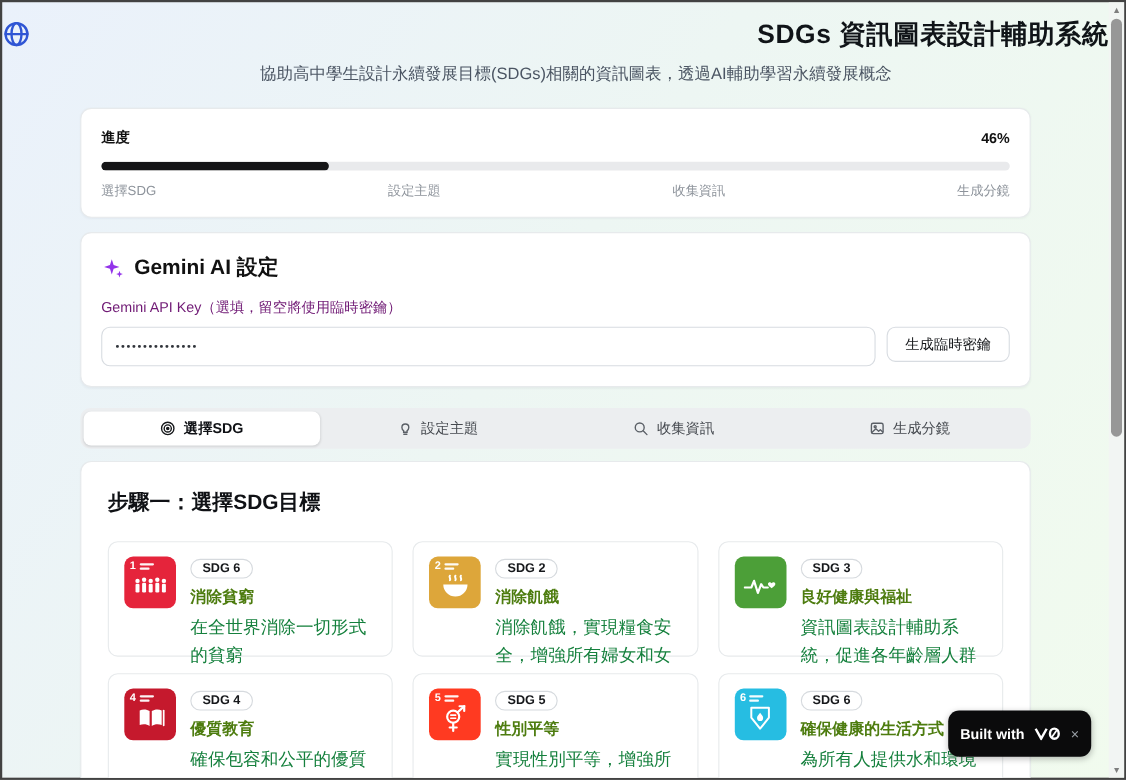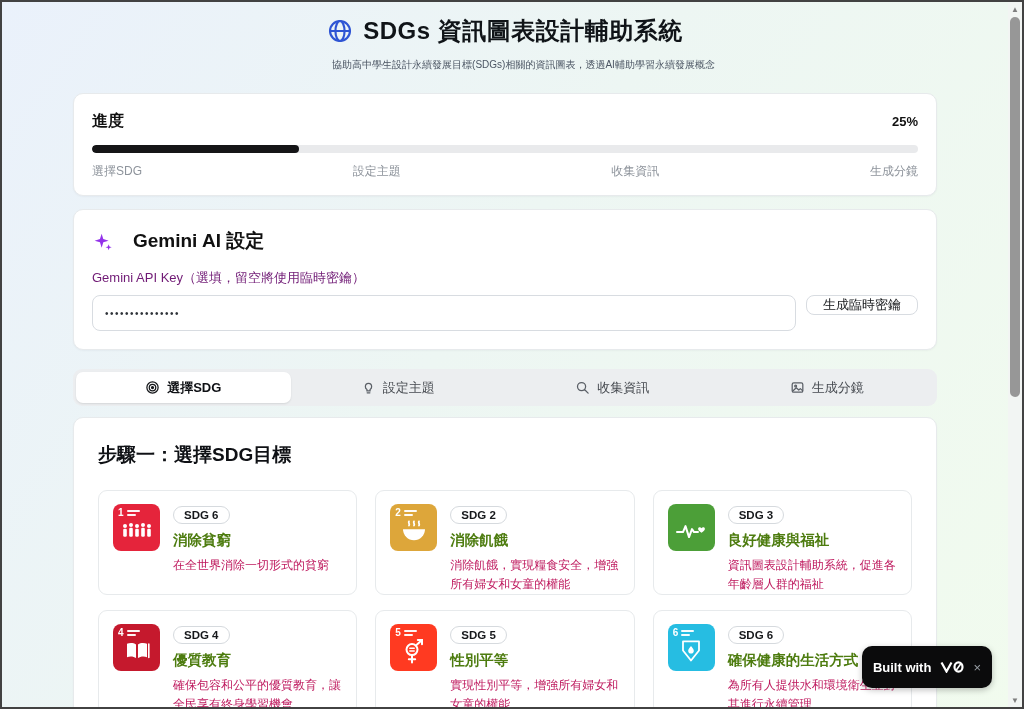--- a/index.html
+++ b/index.html
@@ -16,44 +16,44 @@
 
   
   .scrollbar { position:absolute; top:0; right:0; bottom:0; width:14px; background:#f2f5f3; }
   .sb-arrow { position:absolute; left:0; width:14px; height:14px; display:flex; align-items:center; justify-content:center; color:#7e7e7e; font-size:8px; }
   .sb-up { top:0; }
   .sb-down { bottom:0; }
   .sb-thumb { position:absolute; left:2px; width:10px; top:15px; height:380px; background:#979797; border-radius:5px; }
 
   
   .header { text-align:center; padding-top:13px; }
-  .title-row { display:flex; align-items:center; justify-content:center; gap:10px; }
+  .title-row { display:flex; align-items:center; justify-content:space-between; gap:10px; }
   .title { font-size:24px; font-weight:700; color:#101418; letter-spacing:.5px; }
-  .subtitle { margin-top:11px; font-size:10px; color:#4b5563;padding-left:37px; }
+  .subtitle { margin-top:11px; font-size:15px; color:#4b5563;padding-left:37px; }
 
   .container { width:864px; margin:0 auto; }
   .card { background:#fff; border:1px solid #e7eaec; border-radius:10px; box-shadow:0 1px 2px rgba(16,24,40,.04); }
 
   
   .progress-card { margin-top:21px; padding:17px 18px 15px; }
   .progress-top { display:flex; justify-content:space-between; align-items:center; }
-  .progress-label { font-size:16px; font-weight:700; }
+  .progress-label { font-size:13px; font-weight:700; }
   .progress-pct { font-size:13px; font-weight:600; }
   .progress-track { margin-top:13px; height:8px; border-radius:999px; background:#e9eaec; overflow:hidden; }
   .progress-fill { height:100%; background:#151517; border-radius:999px; }
   .progress-steps { margin-top:10px; display:flex; justify-content:space-between; font-size:12px; color:#8d939b; }
 
   
   .gemini-card { margin-top:13px; padding:18px; }
-  .gemini-head { display:flex; align-items:center; gap:20px; }
+  .gemini-head { display:flex; align-items:center; gap:9px; }
   .gemini-title { font-size:19px; font-weight:700; }
   .gemini-label { margin-top:15px; font-size:13px; color:#701a75; }
   .gemini-row { margin-top:8px; display:flex; gap:10px; }
   .api-input { flex:1; height:36px; border:1px solid #d8dce1; border-radius:8px; padding:0 12px; font-size:10px; letter-spacing:1.5px; color:#30343a; background:#fff; outline:none; font-family:inherit; }
-  .gen-btn { height:20px; padding:0 16px; background:#fff; border:1px solid #d8dce1; border-radius:8px; font-size:13px; font-weight:500; color:#16181b; cursor:pointer; white-space:nowrap; font-family:inherit; }
+  .gen-btn { height:32px; padding:0 16px; background:#fff; border:1px solid #d8dce1; border-radius:8px; font-size:13px; font-weight:500; color:#16181b; cursor:pointer; white-space:nowrap; font-family:inherit; }
 
   
   .tabs { margin-top:19px; height:37px; background:#eceef0; border-radius:9px; padding:3px; display:flex; }
   .tab { flex:1; display:flex; align-items:center; justify-content:center; gap:7px; font-size:13px; color:#45494f; border-radius:7px; cursor:pointer; }
   .tab.active { background:#fff; color:#0f1115; font-weight:700; box-shadow:0 1px 2px rgba(0,0,0,.10); }
   .tab svg { flex:none; }
 
   
   .step-card { margin-top:11px; padding:24px 24px; height:620px; }
   .step-title { font-size:19px; font-weight:800; color:#0f1115; }
@@ -63,21 +63,21 @@
   .tile-toprow { display:flex; align-items:flex-start; gap:3px; }
   .tile-num { font-size:10px; font-weight:700; line-height:10px; }
   .tile-lines { display:flex; flex-direction:column; gap:2px; padding-top:2px; }
   .tile-lines i { display:block; height:2px; background:rgba(255,255,255,.95); border-radius:1px; }
   .tile-lines i:first-child { width:13px; }
   .tile-lines i:last-child { width:9px; }
   .tile-glyph { position:absolute; left:50%; top:56%; transform:translate(-50%,-44%); }
   .sdg-text { flex:1; min-width:0; padding-top:1px; }
   .sdg-badge { display:inline-block; border:1px solid #d6dade; border-radius:999px; padding:2px 10px; font-size:11.5px; font-weight:700; color:#16181b; }
   .sdg-name { margin-top:7px; font-size:14.5px; font-weight:700; color:#4d7c0f; }
-  .sdg-desc { margin-top:6px; font-size:12px; color:#be185d; line-height:1.6; }
+  .sdg-desc { margin-top:6px; font-size:16px; color:#15803d; line-height:1.6; }
 
   
   .built-badge { position:absolute; right:30px; bottom:19px; background:#0b0b0c; color:#fff; border-radius:10px; height:42px; display:flex; align-items:center; gap:9px; padding:0 11px; box-shadow:0 2px 6px rgba(0,0,0,.25); }
   .built-text { font-size:13px; font-weight:600; }
   .built-close { color:#9aa0a6; font-size:13px; cursor:pointer; line-height:1; }
 </style>
 </head>
 <body>
 
 <div class="page">
@@ -93,21 +93,21 @@
         <span class="title">SDGs 資訊圖表設計輔助系統</span>
       </div>
       <div class="subtitle">協助高中學生設計永續發展目標(SDGs)相關的資訊圖表，透過AI輔助學習永續發展概念</div>
     </div>
 
     <div class="container">
 
       <div class="card progress-card">
         <div class="progress-top">
           <span class="progress-label">進度</span>
-          <span class="progress-pct">25%</span>
+          <span class="progress-pct">46%</span>
         </div>
         <div class="progress-track">
           <div class="progress-fill" style="width: 25%;"></div>
         </div>
         <div class="progress-steps">
           <span>選擇SDG</span>
           <span>設定主題</span>
           <span>收集資訊</span>
           <span>生成分鏡</span>
         </div>

